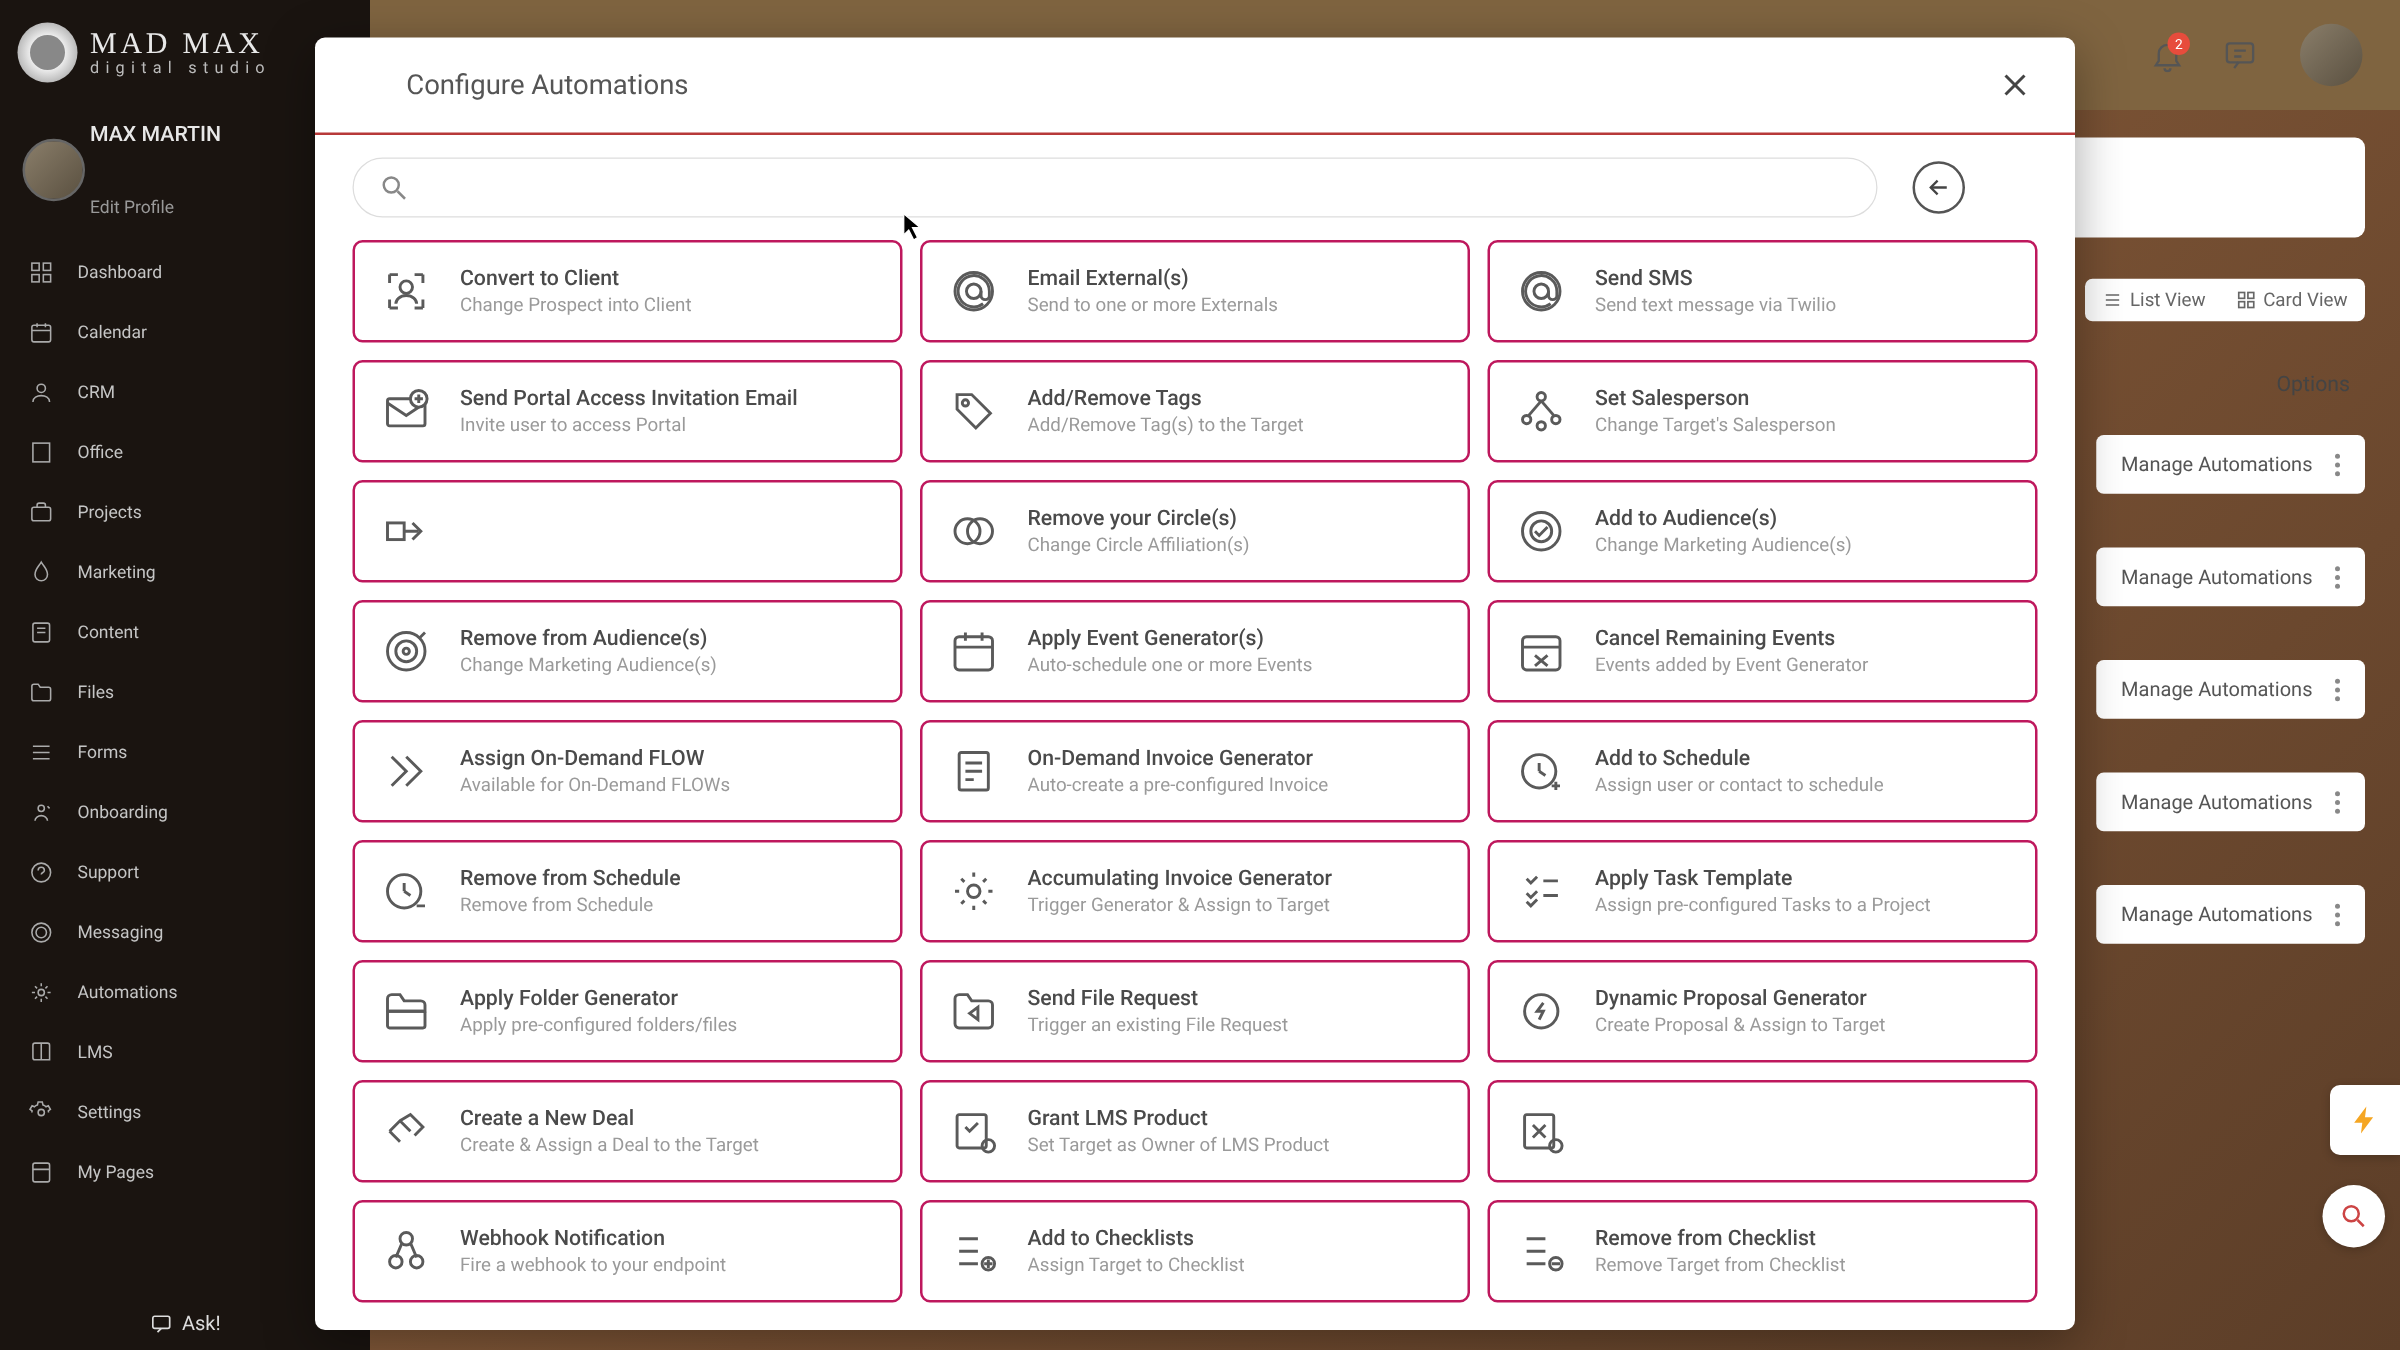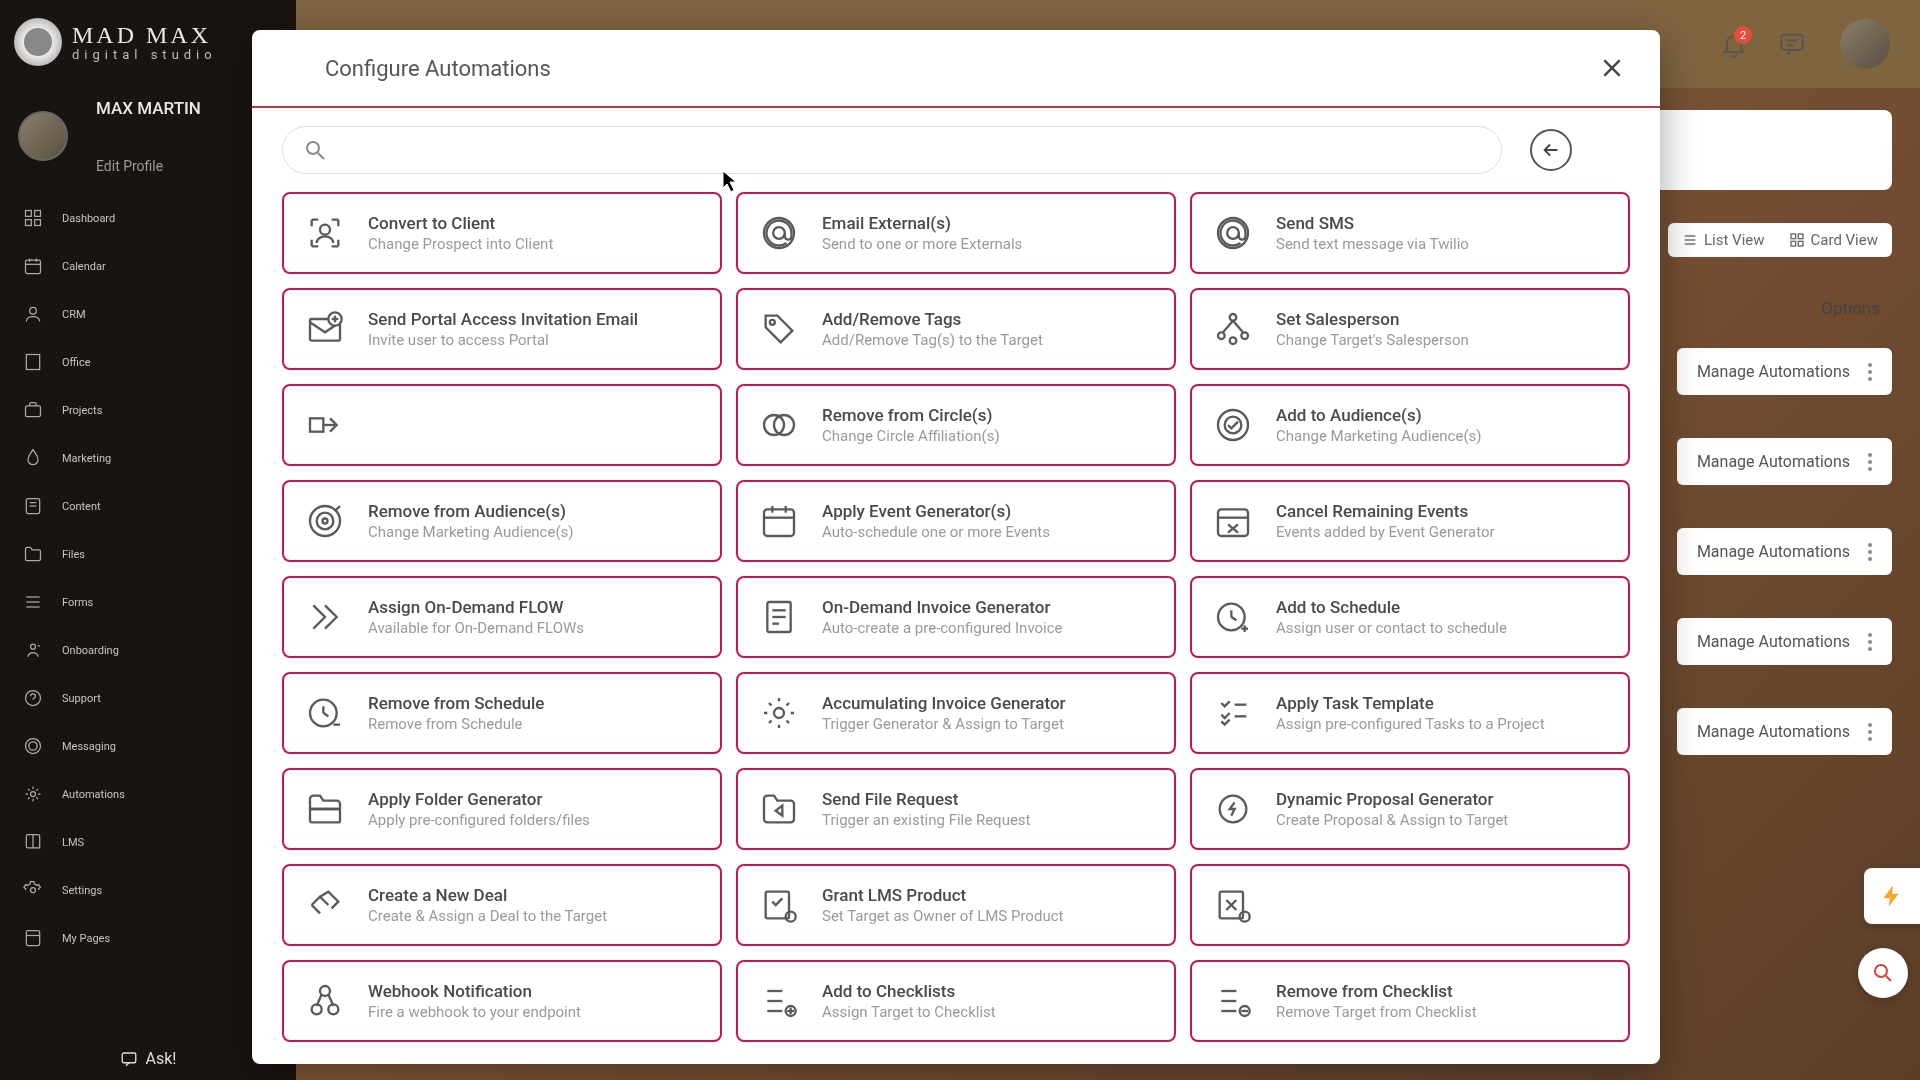--- a/index.html
+++ b/index.html
@@ -6,30 +6,30 @@
 body { width: 1920px; height: 1080px; overflow: hidden; background: #8B6F47; position: relative; }
 
 
 .sidebar { position: absolute; left: 0; top: 0; width: 296px; height: 100%; background: #1a1410; color: #ccc; z-index: 5; }
 .logo-area { padding: 18px 14px; display: flex; align-items: center; gap: 10px; }
 .logo-badge { width: 48px; height: 48px; background: radial-gradient(circle, #eee 40%, #bbb 70%); border-radius: 50%; position: relative; }
 .logo-badge::after { content: ""; position: absolute; inset: 10px; background: #888; border-radius: 50%; }
 .logo-text { font-size: 24px; font-weight: 500; letter-spacing: 3px; color: #e8e8e8; font-family: "Times New Roman", serif; }
 .logo-sub { font-size: 13px; letter-spacing: 5px; color: #bbb; margin-top: -2px; }
 
-.profile { display: flex; align-items: center; gap: 28px; padding: 14px 18px 20px; }
+.profile { display: flex; align-items: center; gap: 4px; padding: 14px 18px 20px; }
 .avatar { width: 50px; height: 50px; border-radius: 50%; background: linear-gradient(135deg, #8a7e6a, #5a5040); border: 2px solid #666; }
 .profile-name { font-size: 17px; color: #e8e8e8; font-weight: 500; }
 .profile-edit { font-size: 14px; color: #999; margin-top: 40px; }
 
 .nav { list-style: none; }
 .nav-item { display: flex; align-items: center; padding: 13px 22px; cursor: pointer; position: relative; }
 .nav-icon { width: 22px; height: 22px; margin-right: 18px; display: flex; align-items: center; justify-content: center; }
 .nav-icon svg { width: 20px; height: 20px; stroke: #aaa; fill: none; stroke-width: 1.5; }
-.nav-label { font-size: 11px; color: #c5c5c5; flex: 1; }
+.nav-label { font-size: 14px; color: #c5c5c5; flex: 1; }
 .nav-chevron { color: #777; font-size: 14px; }
 
 .ask-bar { position: absolute; bottom: 0; left: 0; right: 0; padding: 12px; text-align: center; color: #ddd; font-size: 16px; display: flex; align-items: center; justify-content: center; gap: 8px; }
 
 
 .topbar { position: absolute; left: 252px; right: 0; top: 0; height: 88px; background: rgba(60,40,25,0.15); display: flex; align-items: center; justify-content: flex-end; padding: 0 30px; gap: 18px; }
 .top-icon { width: 40px; height: 40px; display: flex; align-items: center; justify-content: center; color: #555; position: relative; }
 .top-icon svg { width: 28px; height: 28px; stroke: #555; fill: none; stroke-width: 1.6; }
 .badge { position: absolute; top: 2px; right: 2px; background: #e74c3c; color: #fff; font-size: 11px; width: 18px; height: 18px; border-radius: 50%; display: flex; align-items: center; justify-content: center; }
 .top-avatar { width: 50px; height: 50px; border-radius: 50%; background: linear-gradient(135deg, #8a7e6a, #5a5040); margin-left: 10px; }
@@ -474,21 +474,21 @@
         </div>
       </div>
       <div class="card">
         <div class="card-icon">
           <svg viewBox="0 0 24 24">
             <circle cx="9" cy="12" r="6"></circle>
             <circle cx="15" cy="12" r="6"></circle>
           </svg>
         </div>
         <div class="card-text">
-          <div class="card-title">Remove from Circle(s)</div>
+          <div class="card-title">Remove your Circle(s)</div>
           <div class="card-sub">Change Circle Affiliation(s)</div>
         </div>
       </div>
       <div class="card">
         <div class="card-icon">
           <svg viewBox="0 0 24 24">
             <circle cx="12" cy="12" r="9"></circle>
             <circle cx="12" cy="12" r="5"></circle>
             <path d="M9 12l2 2 4-4"></path>
           </svg>

